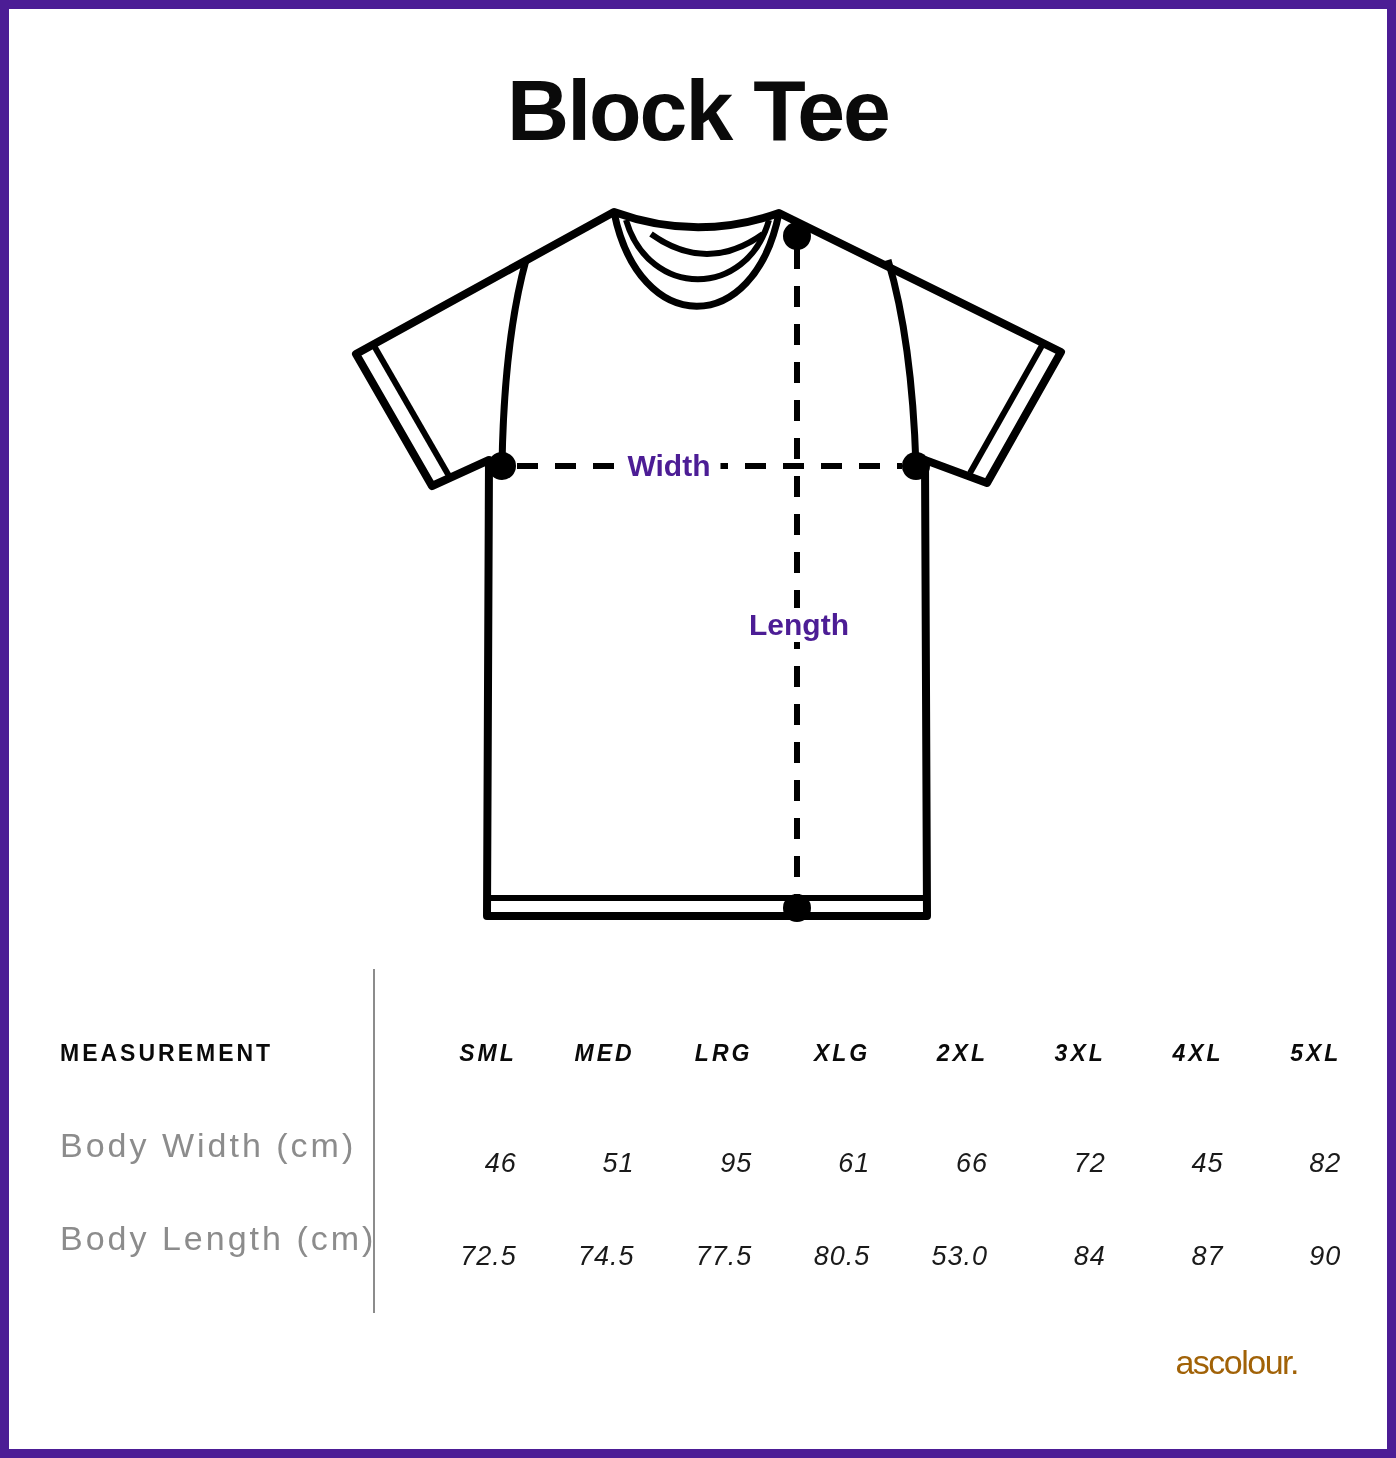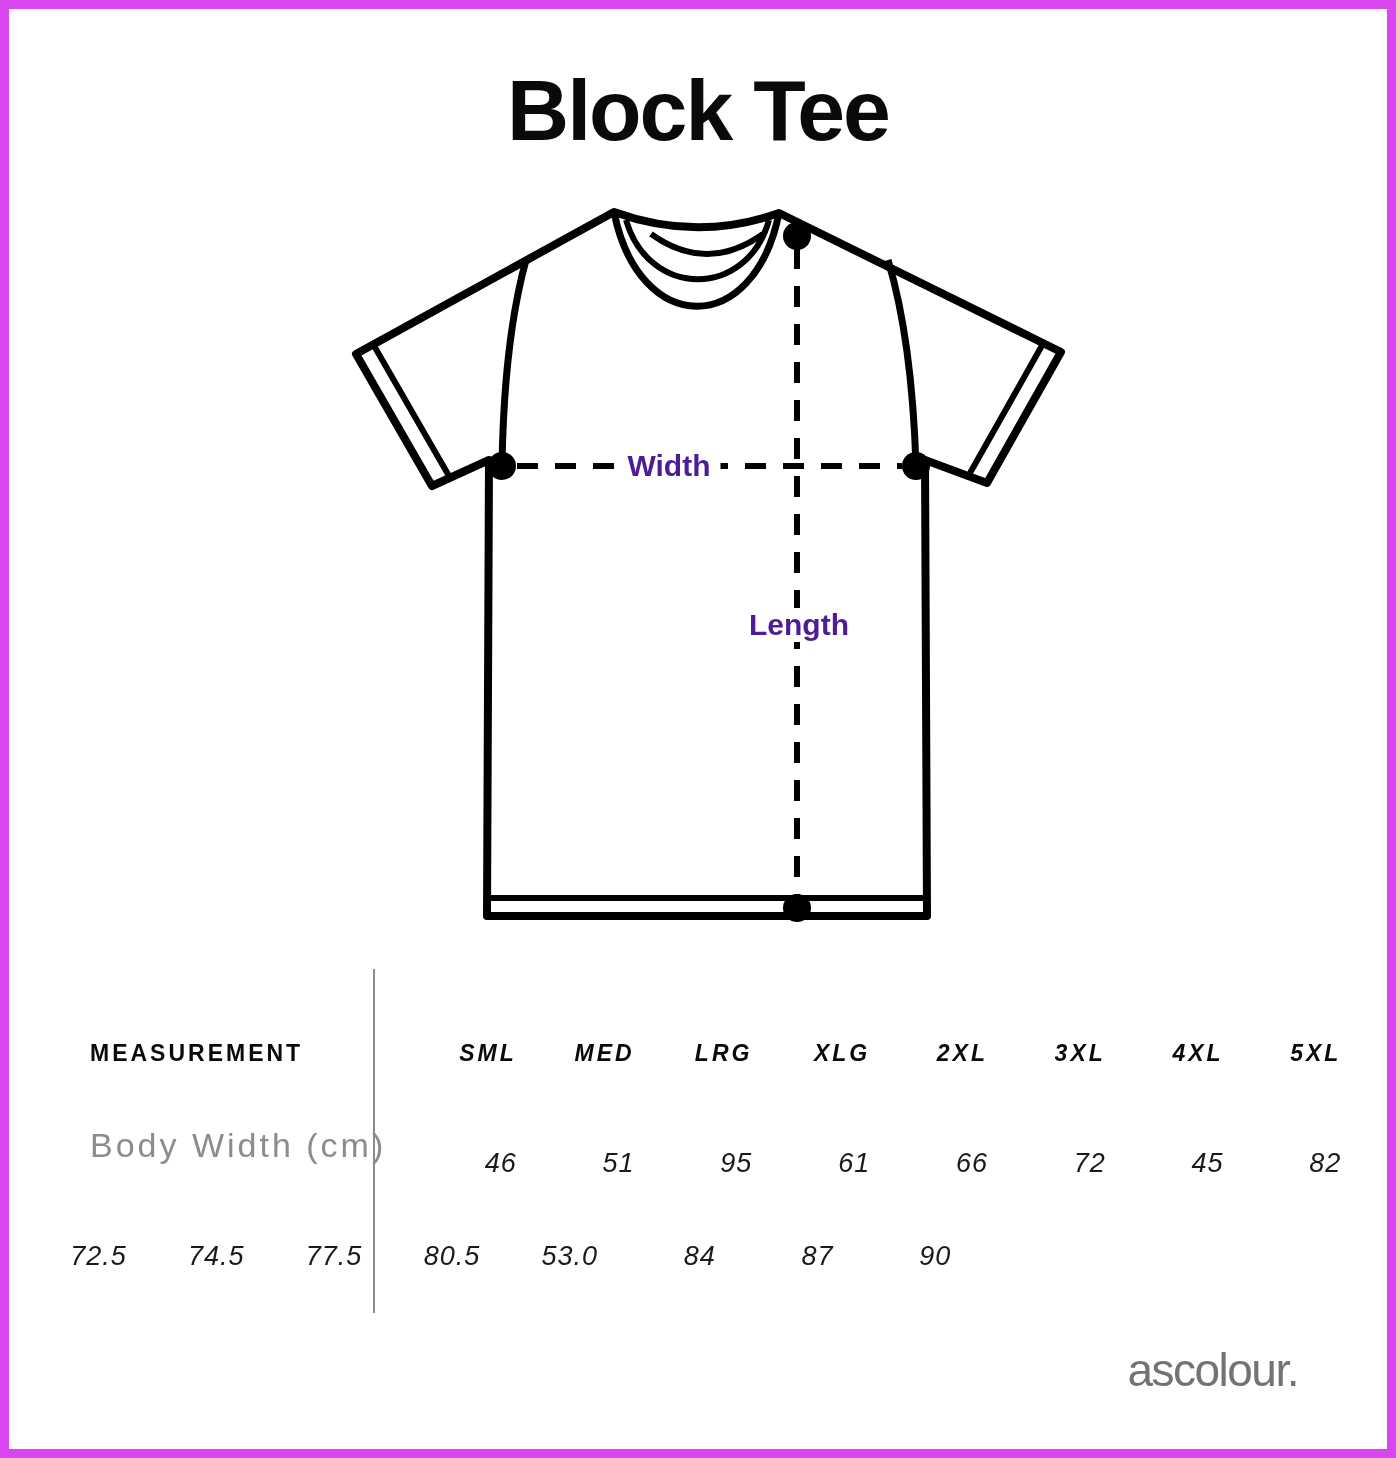--- a/index.html
+++ b/index.html
@@ -1,20 +1,20 @@
 <!DOCTYPE html>
 <html><head>
 <meta charset="utf-8">
 <style>
   html,body{margin:0;padding:0;background:#ffffff;}
   #canvas{
     position:relative;
     width:1396px;height:1458px;
     box-sizing:border-box;
-    border:9px solid #d946ef;
+    border:9px solid #4c1d95;
     background:#fff;
     font-family:"Liberation Sans", sans-serif;
     overflow:hidden;
   }
   .page-title{
     position:absolute;
     left:0; right:0; top:52px;
     text-align:center;
     font-size:86px;
     font-weight:bold;
@@ -47,21 +47,21 @@
   }
   .trow{
     position:absolute;
     left:0; width:1396px; height:40px;
     display:flex;
     align-items:center;
   }
   .trow .rowlabel{
     box-sizing:border-box;
     width:390px;
-    padding-left:81px;
+    padding-left:51px;
     flex:0 0 390px;
     white-space:nowrap;
   }
   .trow .col{
     flex:0 0 117.8px;
     text-align:right;
     white-space:nowrap;
     font-style:italic;
   }
   #header-row{ top:1024px; }
@@ -88,23 +88,23 @@
     position:absolute;
     left:93px; top:1342px;
     font-size:27px;
     font-style:italic;
     color:#999999;
     letter-spacing:0.5px;
   }
   .brand{
     position:absolute;
     right:89px; top:1334px;
-    font-size:46px;
+    font-size:34px;
     letter-spacing:-1.5px;
-    color:#737373;
+    color:#a16207;
   }
 </style>
 </head>
 <body>
 
 <div id="canvas">
 
   <div class="page-title">Block Tee</div>
 
   <svg id="shirt-svg" viewBox="0 0 740 745" xmlns="http://www.w3.org/2000/svg">
@@ -155,20 +155,21 @@
     <div class="col">51</div>
     <div class="col">95</div>
     <div class="col">61</div>
     <div class="col">66</div>
     <div class="col">72</div>
     <div class="col">45</div>
     <div class="col">82</div>
   </div>
 
   <div id="row-length" class="trow datarow">
+    <div class="rowlabel">Body Length (cm)</div>
     <div class="col">72.5</div>
     <div class="col">74.5</div>
     <div class="col">77.5</div>
     <div class="col">80.5</div>
     <div class="col">53.0</div>
     <div class="col">84</div>
     <div class="col">87</div>
     <div class="col">90</div>
   </div>
 

